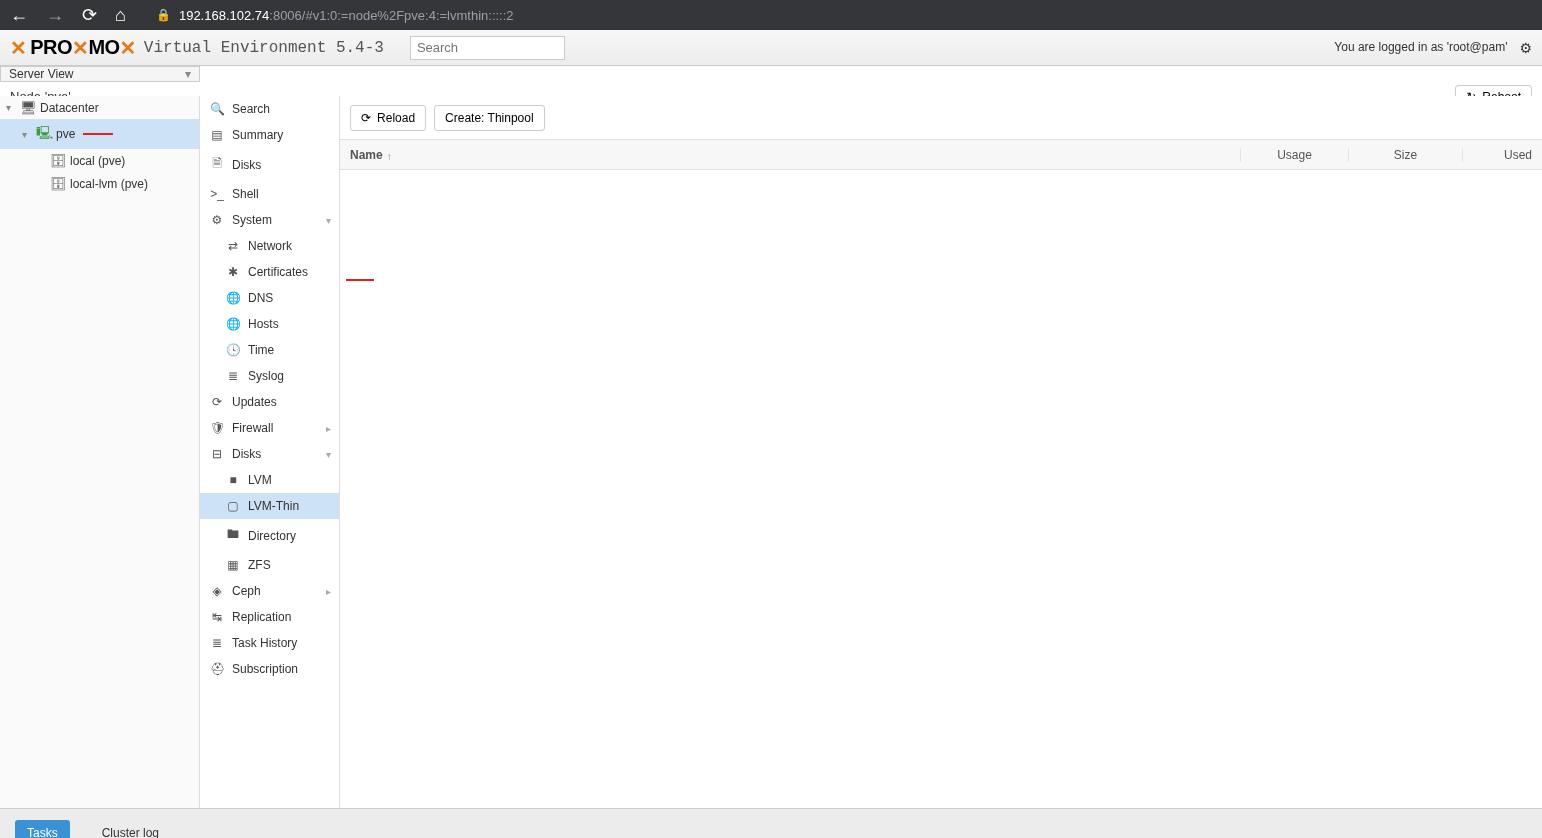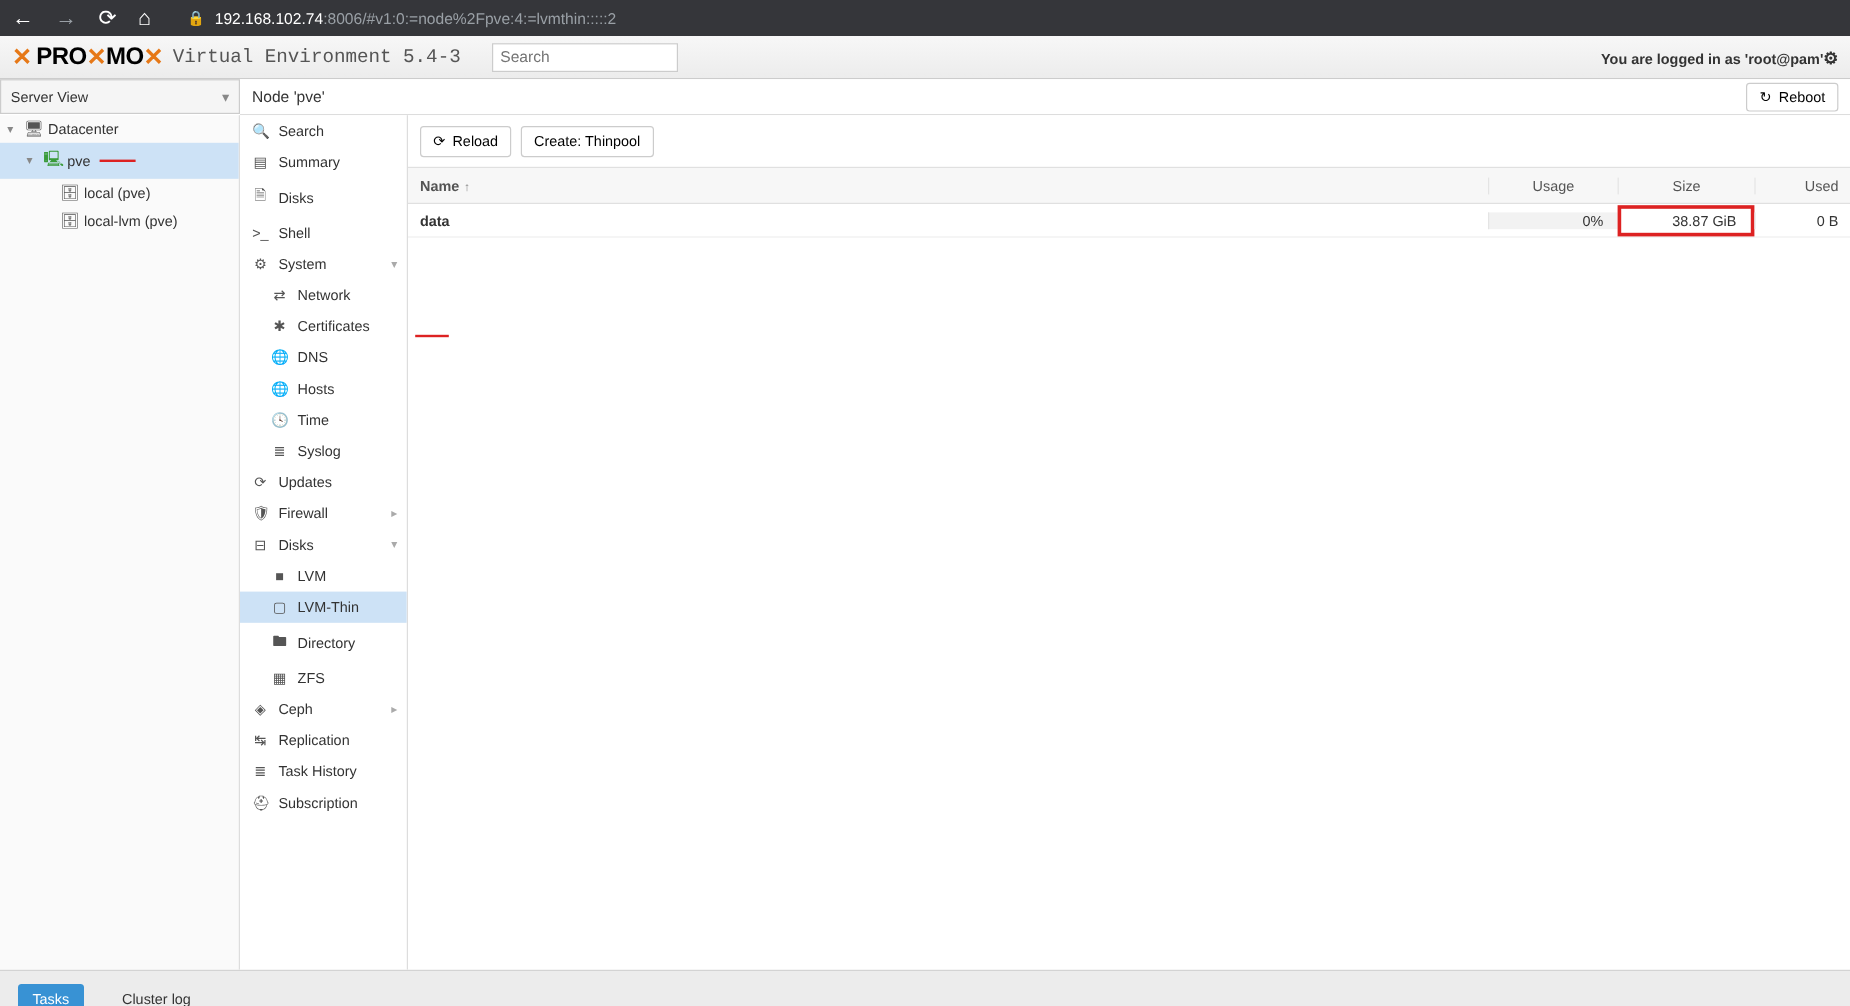--- a/index.html
+++ b/index.html
@@ -14,26 +14,26 @@
 .browser-bar .url { color: #ccc; font-size: 13px; }
 .browser-bar .url .host { color: #fff; }
 .browser-bar .url .rest { color: #9aa0a6; }
 
 
 .topbar { height: 36px; background: linear-gradient(#f7f7f7,#ececec); border-bottom: 1px solid #ccc; display: flex; align-items: center; padding: 0 10px; }
 .logo { display: flex; align-items: center; font-weight: 900; font-size: 20px; letter-spacing: -0.5px; color: #000; margin-right: 8px;}
 .logo .x { color: #e67817; }
 .env-text { color: #555; font-size: 16px; margin-right: 26px; white-space: nowrap; font-family: Liberation Mono, monospace;}
 .search-box { width: 155px; height: 24px; border: 1px solid #ccc; padding: 2px 6px; background: #fff; font-size: 13px; }
-.topbar-right { margin-left: auto; display: flex; align-items: flex-end; gap: 0; font-weight: bold; }
+.topbar-right { margin-left: auto; display: flex; align-items: flex-start; gap: 12px; }
 .login-text { font-size: 12px; color: #333; }
 .gear-right { font-size: 14px; color: #333; cursor: pointer; }
 
 
-.subtop { height: 30px; display: flex; }
+.subtop { height: 30px; display: flex; flex-direction: column; }
 .view-selector { width: 200px; height: 29px; border: 1px solid #ccc; background: #f5f5f5; display: flex; align-items: center; padding: 0 8px; justify-content: space-between; cursor: pointer; font-size: 12px; }
 .node-header { flex: 1; display: flex; align-items: center; padding: 4px 10px; border-bottom: 1px solid #ddd; background: #fff; justify-content: space-between; height:30px;}
 .node-title { font-size: 13px; color: #333; }
 .reboot-btn { border: 1px solid #ccc; background: #fff; padding: 4px 10px; border-radius: 3px; font-size: 12px; cursor: pointer; display:flex; align-items:center; gap:6px;}
 
 
 .main { display: flex; height: calc(100vh - 30px - 36px - 30px - 30px); }
 
 
 .tree-panel { width: 200px; border-right: 1px solid #ddd; background: #fafafa; overflow-y:auto;}
@@ -252,26 +252,20 @@
     </div>
     <div class="grid-header">
       <div class="col-name">
           <span>Name</span>
           <span class="sort-arrow">↑</span>
         </div>
       <div class="col-usage">Usage</div>
       <div class="col-size">Size</div>
       <div class="col-used">Used</div>
     </div>
-    <div class="grid-row">
-      <div class="col-name">data</div>
-      <div class="col-usage">0%</div>
-      <div class="col-size redbox">38.87 GiB</div>
-      <div class="col-used">0 B</div>
-    </div>
     <span class="redline2" style="top:279px;"></span>
   </div>
 </div>
 
 <div class="bottom-tabs">
   <div class="btab active">Tasks</div>
   <div class="btab">Cluster log</div>
 </div>
 
 </body></html>

